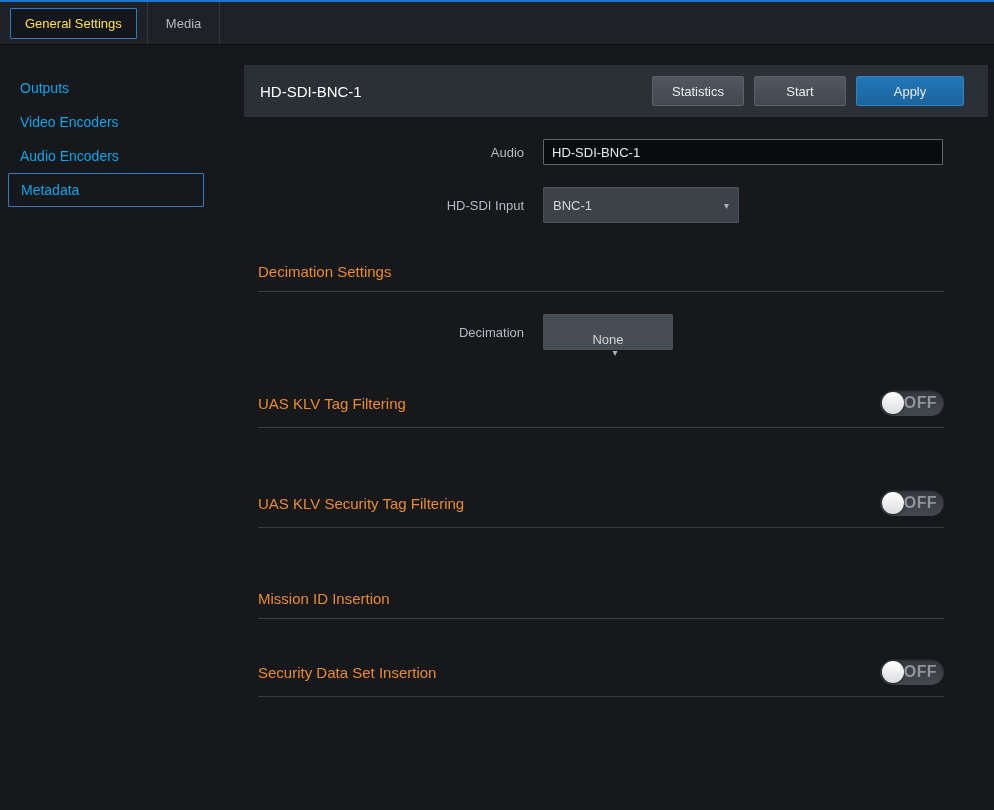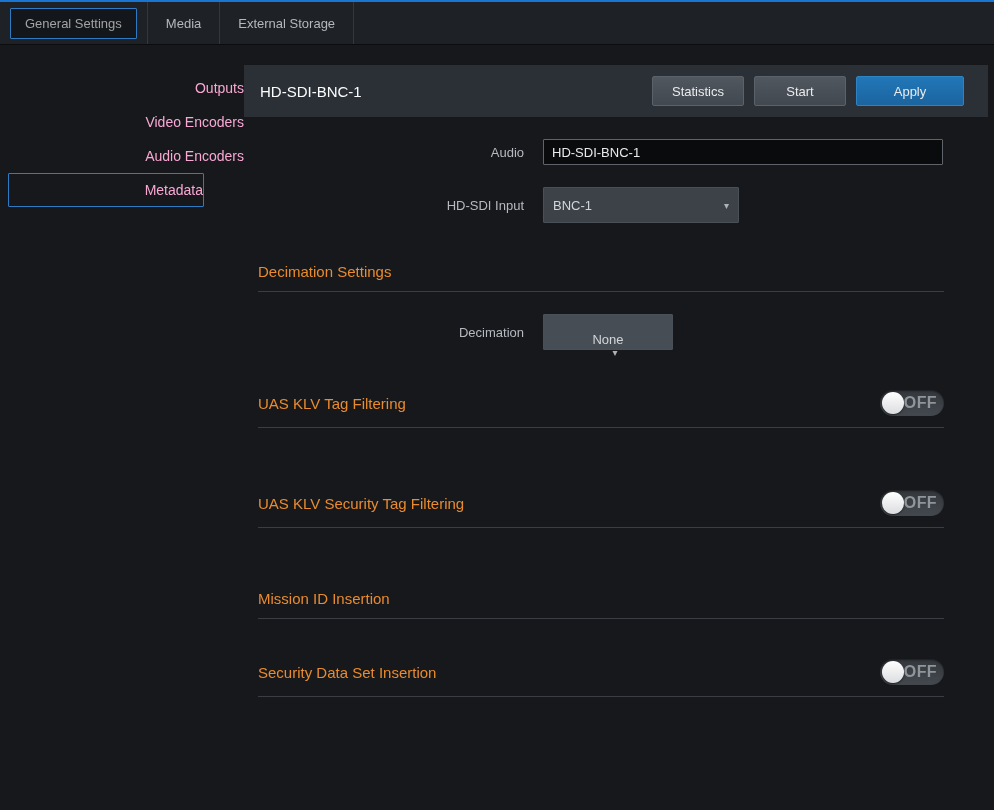--- a/index.html
+++ b/index.html
@@ -19,28 +19,28 @@
   }
   .tab-cell {
     display:flex; align-items:center;
     border-right:1px solid #34383e;
     color:#b4b8bd; font-size:13px; cursor:pointer;
     padding:0 18px;
   }
   .tab-cell.active { padding:0 10px; }
   .tab-box {
     border:1px solid #2e7bc4; background:#13161a;
-    color:#a3a3a3; padding:7px 14px; border-radius:1px;
+    color:#fde047; padding:7px 14px; border-radius:1px;
   }
   
   .layout { display:flex; height:765px; }
   .sidebar { width:244px; padding-top:26px; flex:none; }
   .side-item {
     height:34px; line-height:34px; padding-left:20px;
-    color:#f9a8d4; font-size:14px; cursor:pointer;text-align:right;
+    color:#0ea5e9; font-size:14px; cursor:pointer;
   }
   .side-item.active {
     border:1px solid #2e7bc4; border-radius:1px;
     margin:0 40px 0 8px; padding-left:12px; line-height:32px;
   }
   .main { flex:1; padding:20px 6px 0 0; }
   
   .panel-header {
     height:52px; background:#2b3036;
     display:flex; align-items:center;
@@ -111,23 +111,20 @@
 
 <div>
 
   <div class="topbar">
     <div class="tab-cell active">
       <span class="tab-box">General Settings</span>
     </div>
     <div class="tab-cell">
       <span>Media</span>
     </div>
-    <div class="tab-cell">
-      <span>External Storage</span>
-    </div>
   </div>
 
   <div class="layout">
 
     <div class="sidebar">
       <div class="side-item">Outputs</div>
       <div class="side-item">Video Encoders</div>
       <div class="side-item">Audio Encoders</div>
       <div class="side-item active">Metadata</div>
     </div>

